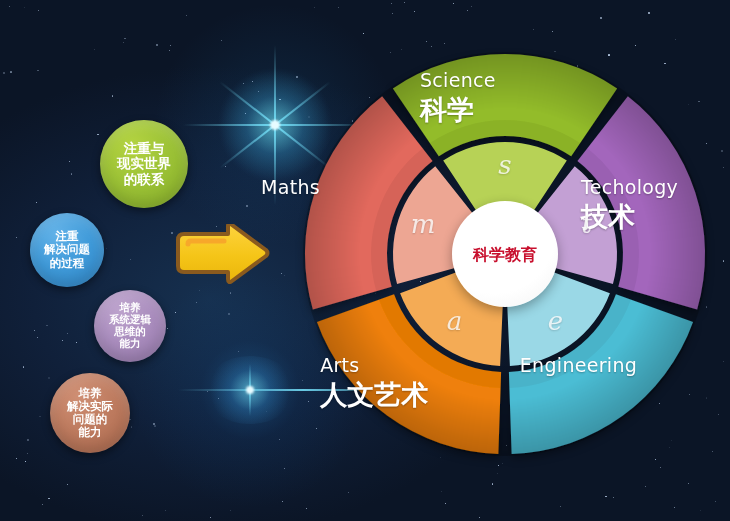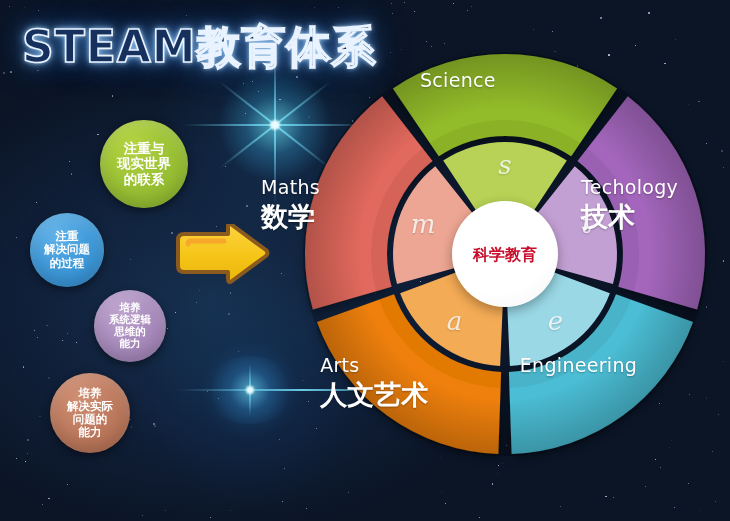--- a/index.html
+++ b/index.html
@@ -334,21 +334,20 @@
     <div class="core" style="left:-5px;top:-5px;width:10px;height:10px;"></div>
   </div>
 
   <div class="flare" id="flare-bottom" style="left:250px;top:390px;">
     <div class="glow" style="left:-46px;top:-34px;width:92px;height:68px;"></div>
     <div class="ray" style="left:-72px;top:-1.3px;width:250px;height:2.6px;"></div>
     <div class="ray" style="left:-1px;top:-26px;width:2px;height:52px;background:linear-gradient(180deg,rgba(80,220,255,0),rgba(120,230,255,.7),rgba(80,220,255,0));"></div>
     <div class="core" style="left:-4px;top:-4px;width:8px;height:8px;"></div>
   </div>
 
-  <div id="title">STEAM教育体系</div>
 
   <div class="bubble" id="b-blue">
     <span>注重<br>解决问题<br>的过程</span>
   </div>
   <div class="bubble" id="b-green">
     <span>注重与<br>现实世界<br>的联系</span>
   </div>
   <div class="bubble" id="b-purple">
     <span>培养<br>系统逻辑<br>思维的<br>能力</span>
   </div>
@@ -400,35 +399,35 @@
           <path d="M306.91 241.22 A112 112 0 0 1 206.89 313.89 L204.27 253.95 A52 52 0 0 0 250.71 220.21 Z" fill="#9ad8e6"></path>
           <path d="M197.11 313.89 A112 112 0 0 1 97.09 241.22 L153.29 220.21 A52 52 0 0 0 199.73 253.95 Z" fill="#f4ab55"></path>
           <path d="M94.07 231.93 A112 112 0 0 1 132.28 114.35 L169.63 161.30 A52 52 0 0 0 151.89 215.90 Z" fill="#eda693"></path>
         </g>
       <circle cx="202" cy="202" r="202" fill="url(#ringsh)" pointer-events="none"></circle>
     </svg>
 
     <div id="labels">
         <div class="seg-label" style="left: 117px; top: 17px; width: 170px;">
           <span class="en">Science</span>
+          <span class="cn">科学</span>
         </div>
         <div class="seg-label" style="left: 278px; top: 123.6px; width: 170px;">
           <span class="en">Techology</span>
           <span class="cn">技术</span>
         </div>
         <div class="seg-label" style="left: 216.8px; top: 301.9px; width: 170px;">
           <span class="en">Engineering</span>
         </div>
         <div class="seg-label" style="left: 17.2px; top: 301.9px; width: 170px;">
           <span class="en">Arts</span>
           <span class="cn">人文艺术</span>
         </div>
         <div class="seg-label" style="left: -42px; top: 123.6px; width: 170px;">
           <span class="en">Maths</span>
-          <span class="cn">数学</span>
         </div>
       </div>
     <div id="letters">
         <div class="ring-letter" style="left:186.0px;top:98.0px;width:32px;">s</div>
         <div class="ring-letter" style="left:267.8px;top:157.4px;width:32px;">t</div>
         <div class="ring-letter" style="left:236.5px;top:253.6px;width:32px;">e</div>
         <div class="ring-letter" style="left:135.5px;top:253.6px;width:32px;">a</div>
         <div class="ring-letter" style="left:104.2px;top:157.4px;width:32px;">m</div>
       </div>
 

